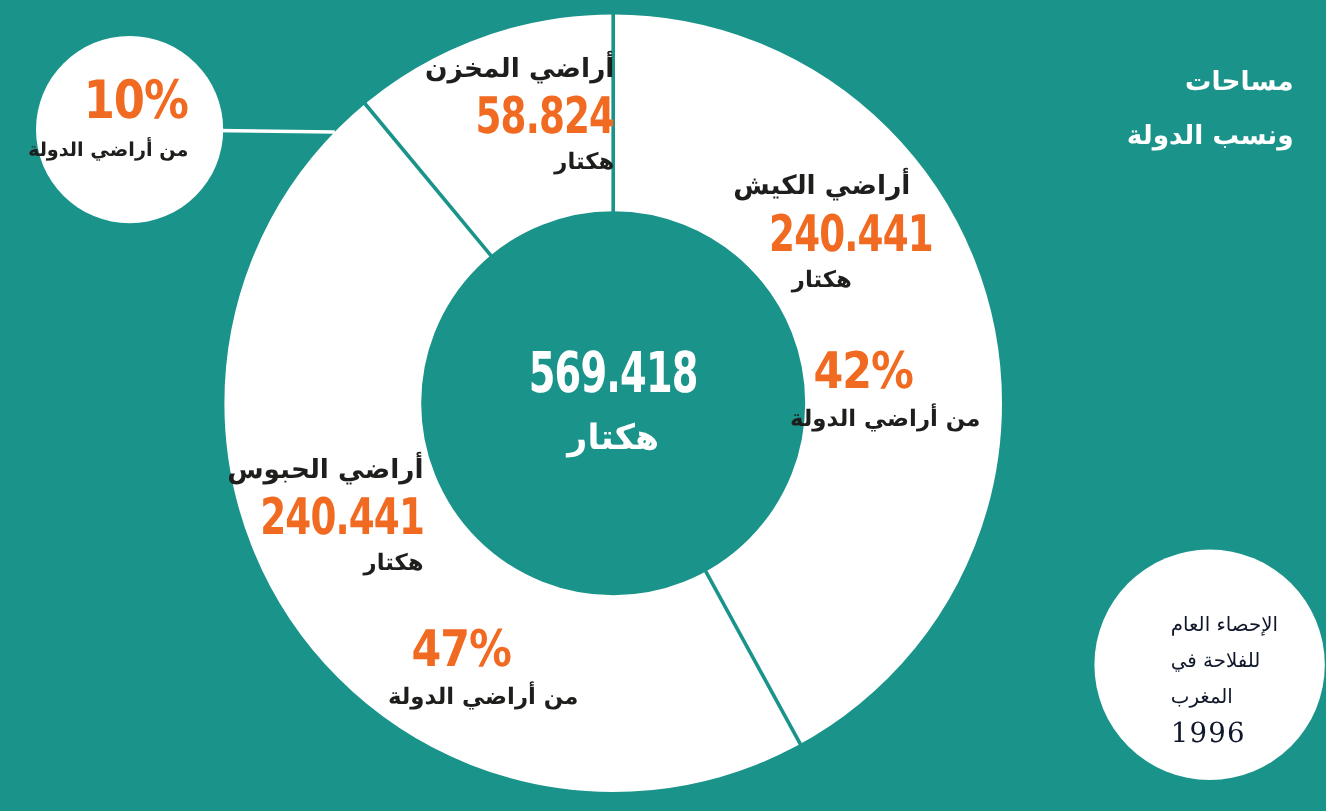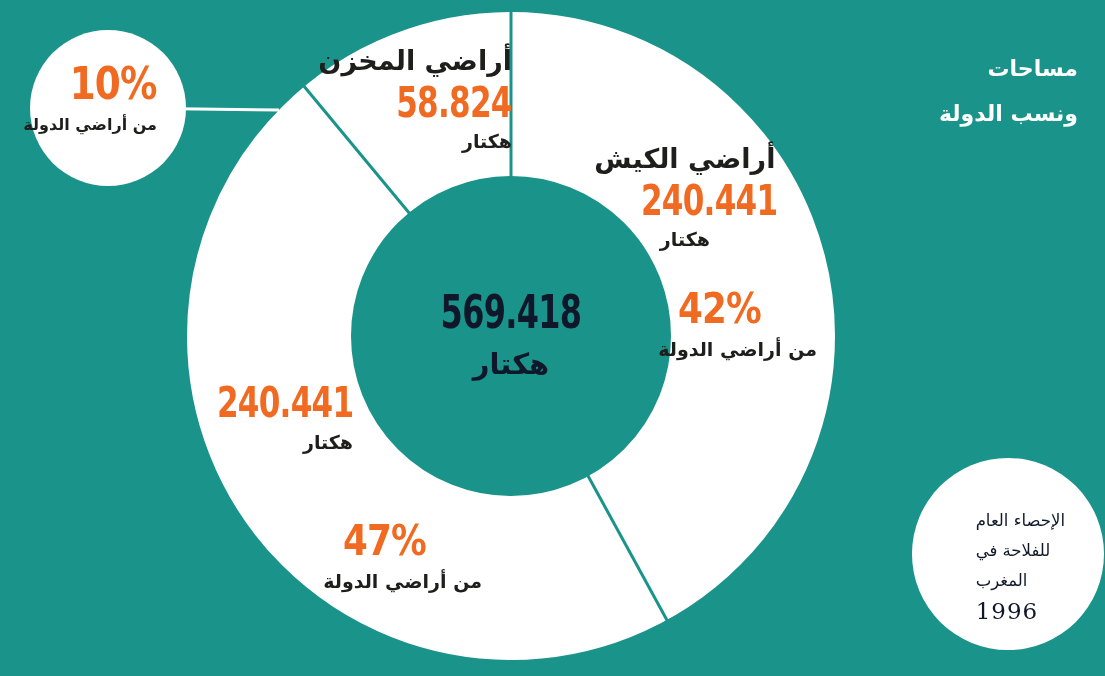--- a/index.html
+++ b/index.html
@@ -16,40 +16,40 @@
   
   .title {
     right:27px; top:46px;
     text-align:right; direction:rtl;
     color:#FFFFFF; font-weight:700;
     font-size:22px; line-height:45px;
   }
 
   
   .seg { text-align:right; direction:rtl; }
-  .seg-name  { color:#1E1E1C; font-weight:700; font-size:27px; line-height:1.25; }
+  .seg-name  { color:#1E1E1C; font-weight:700; font-size:22px; line-height:1.25; }
   .seg-value {
     color:#F16A22; font-weight:700; font-size:42px; line-height:1.18;
     letter-spacing:-1px; transform:scaleX(0.74); transform-origin:100% 50%;
     direction:ltr;
   }
   .seg-unit  { color:#1E1E1C; font-weight:700; font-size:19px; line-height:1.3; margin-top:2px; }
 
   .pct { direction:rtl; }
   .pct-value {
     color:#F16A22; font-weight:700; font-size:42px; line-height:1;
     letter-spacing:-1px; transform:scaleX(0.85); transform-origin:100% 50%;
     direction:ltr; margin-left:0; margin-right:26px;
   }
   .pct-caption { color:#1E1E1C; font-weight:700; font-size:19px; line-height:1.3; margin-top:7px; }
 
   
   .center-total {
     left:511px; top:286px; transform:translateX(-50%);
-    text-align:center; direction:rtl; color:#0f172a;
+    text-align:center; direction:rtl; color:#ffffff;
   }
   .total-value {
     font-weight:700; font-size:47px; line-height:1.1;
     letter-spacing:-1px; transform:scaleX(0.68); transform-origin:50% 50%;
     direction:ltr;
   }
   .total-unit { font-weight:700; font-size:29px; margin-top:9px; }
 
   
   .callout {
@@ -96,20 +96,21 @@
   <div class="seg-name">أراضي الكيش</div>
   <div class="seg-value">240.441</div>
   <div class="seg-unit">هكتار</div>
 </div>
 <div class="txt pct" style="right:288px; top:288px;">
   <div class="pct-value">42%</div>
   <div class="pct-caption">من أراضي الدولة</div>
 </div>
 
 <div class="txt seg" style="right:752px; top:378px;">
+  <div class="seg-name">أراضي الحبوس</div>
   <div class="seg-value">240.441</div>
   <div class="seg-unit">هكتار</div>
 </div>
 <div class="txt pct" style="right:623px; top:520px;">
   <div class="pct-value">47%</div>
   <div class="pct-caption">من أراضي الدولة</div>
 </div>
 
 <div class="txt center-total">
   <div class="total-value">569.418</div>

